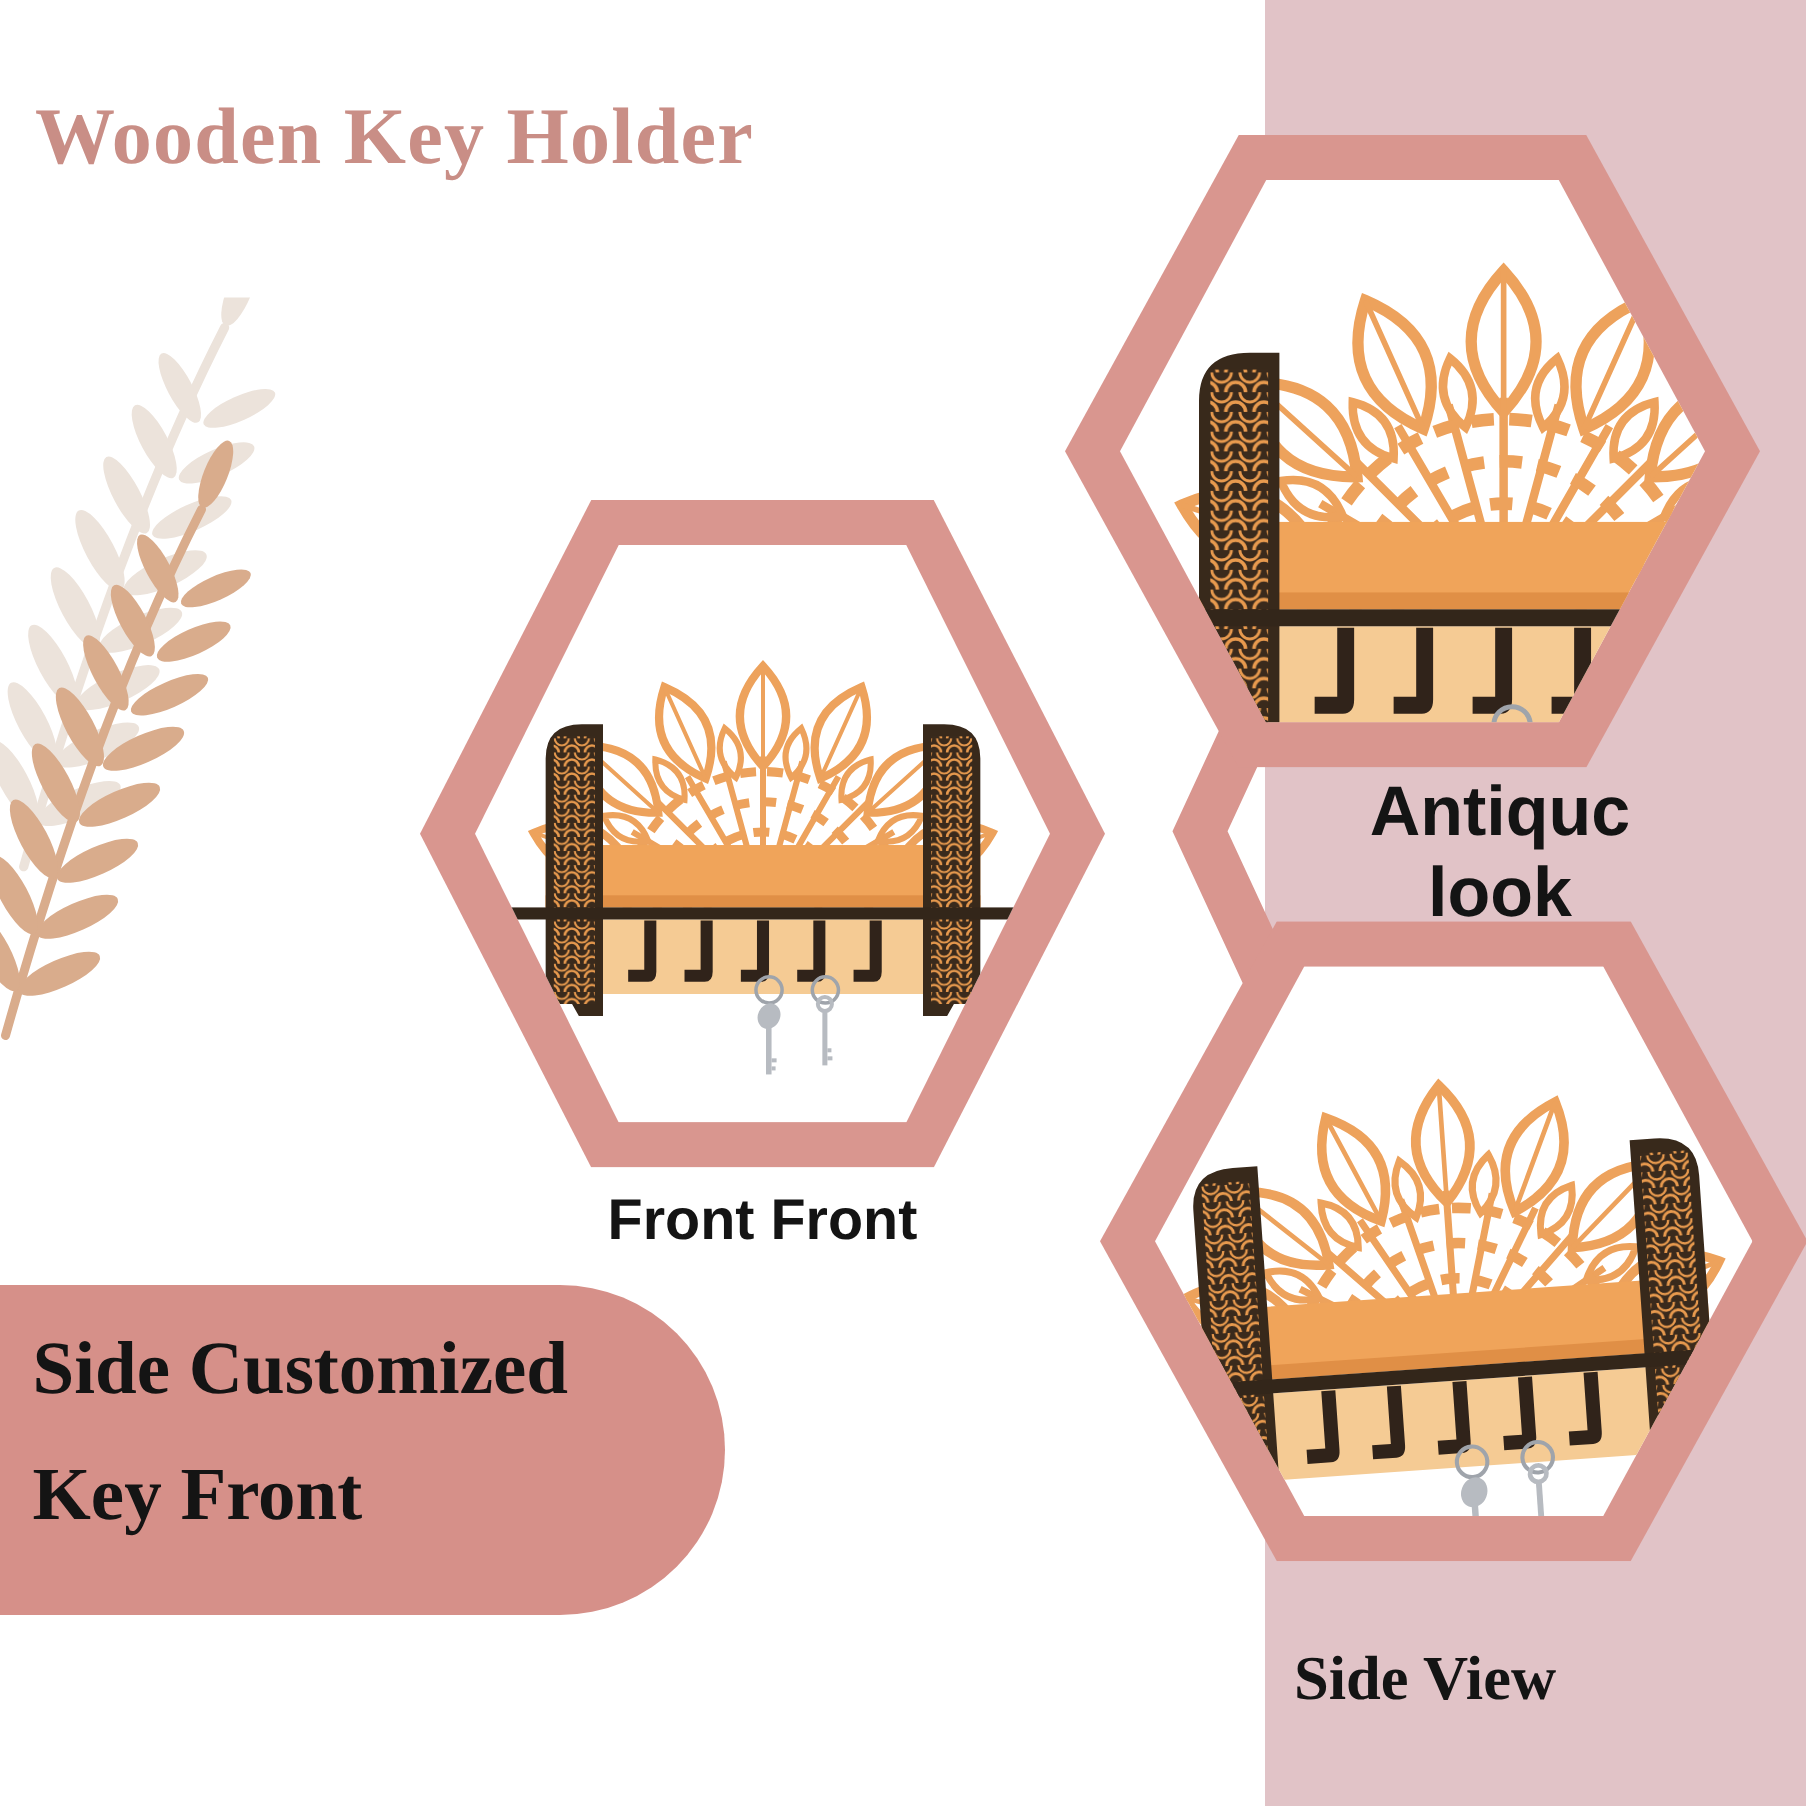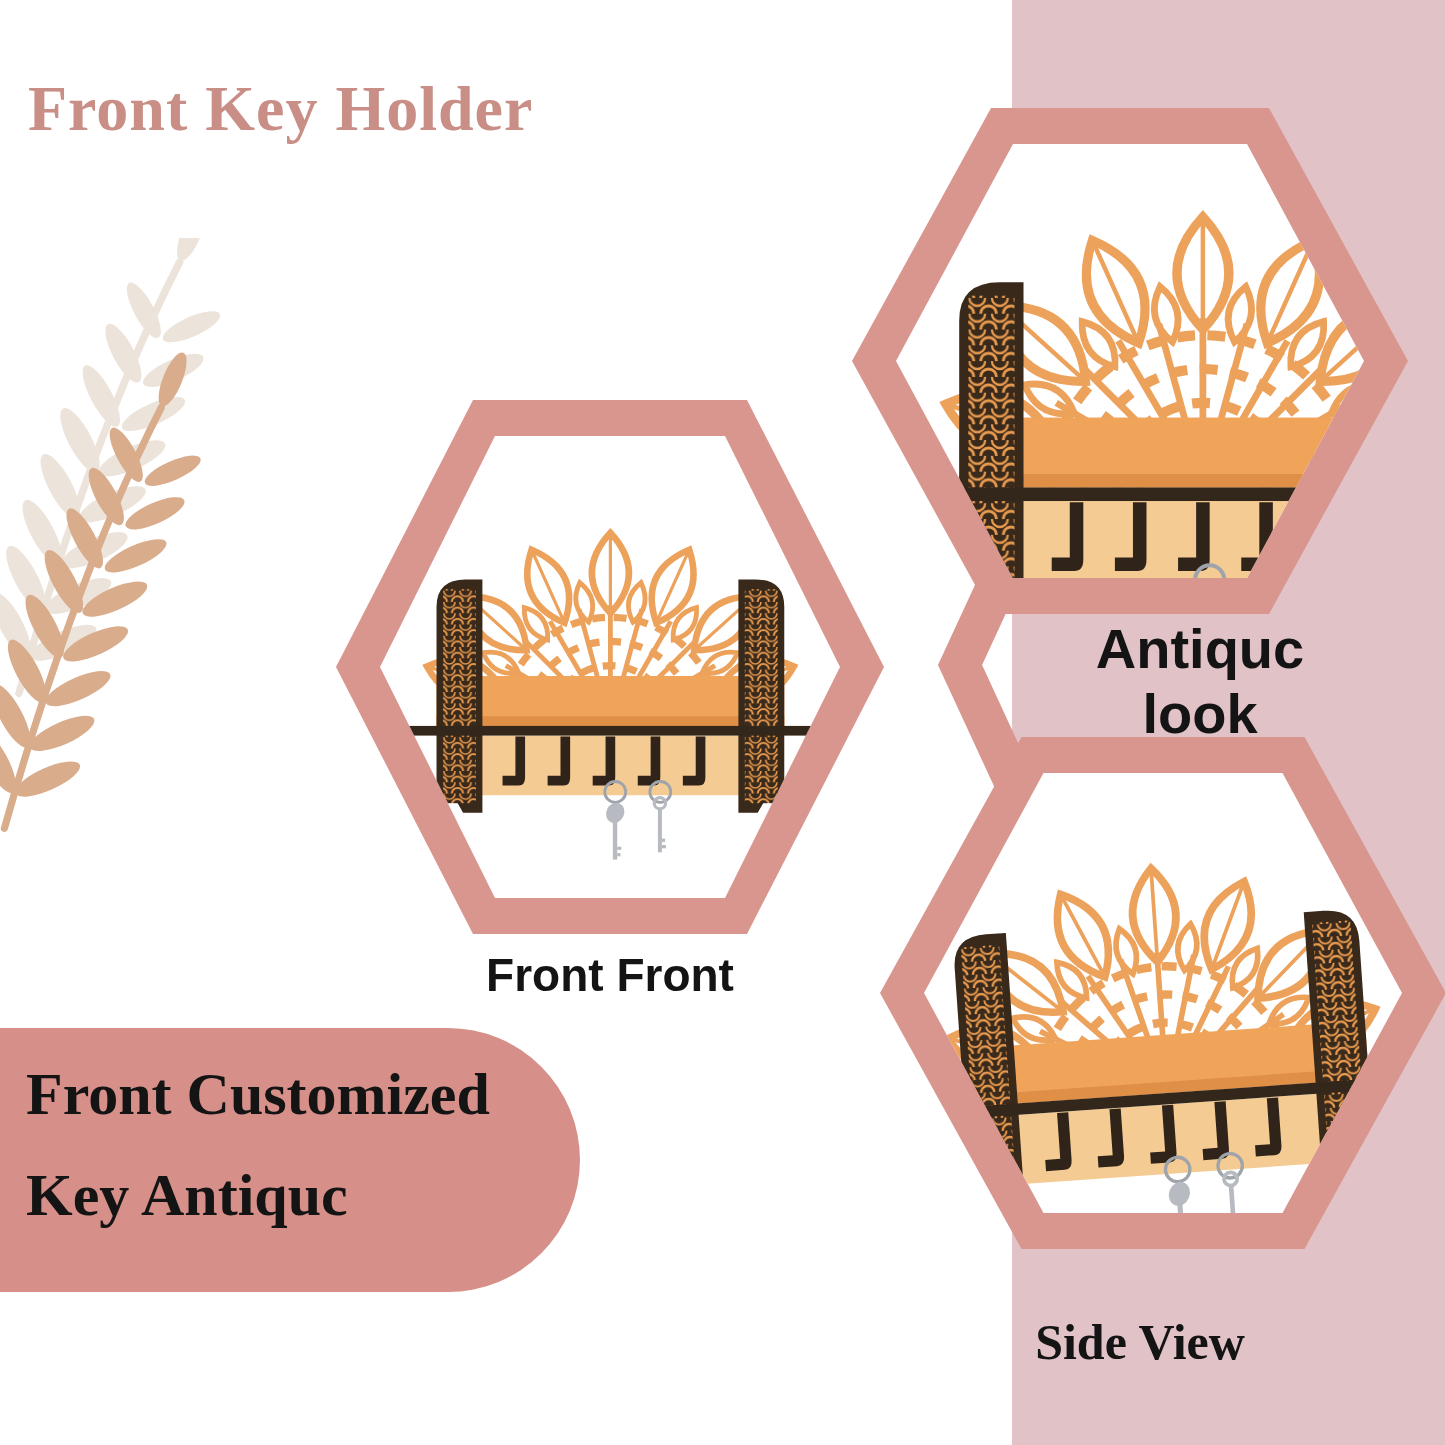--- a/index.html
+++ b/index.html
@@ -183,21 +183,21 @@
           <g transform="translate(224,22)">
               <ellipse cx="38" cy="0" rx="36" ry="12" transform="rotate(-68)"></ellipse>
             </g>
         </g>
       </g>
     </defs>
   </svg>
 
   <div class="band"></div>
 
-  <h1 class="title">Front Key Holder</h1>
+  <h1 class="title">Wooden Key Holder</h1>
 
   <svg class="leaves" width="260" height="610" viewBox="0 0 260 610">
     <g transform="translate(4,6) scale(0.82)" color="#ece3db">
         <use href="#branch"></use>
       </g>
     <g transform="translate(-10,152) scale(0.80)" color="#d9ac8c">
         <use href="#branch"></use>
       </g>
   </svg>
 
@@ -227,17 +227,17 @@
         <use href="#keyholder"></use>
       </svg>
     </div>
   </div>
 
   <div class="view-label label-front">Front Front</div>
   <div class="view-label label-antique">Antiquc look</div>
   <div class="view-label label-side">Side View</div>
 
   <div class="pill">
-    <div>Front Customized</div>
-    <div>Key Antiquc</div>
+    <div>Side Customized</div>
+    <div>Key Front</div>
   </div>
 
 </div>
 
 </body></html>

